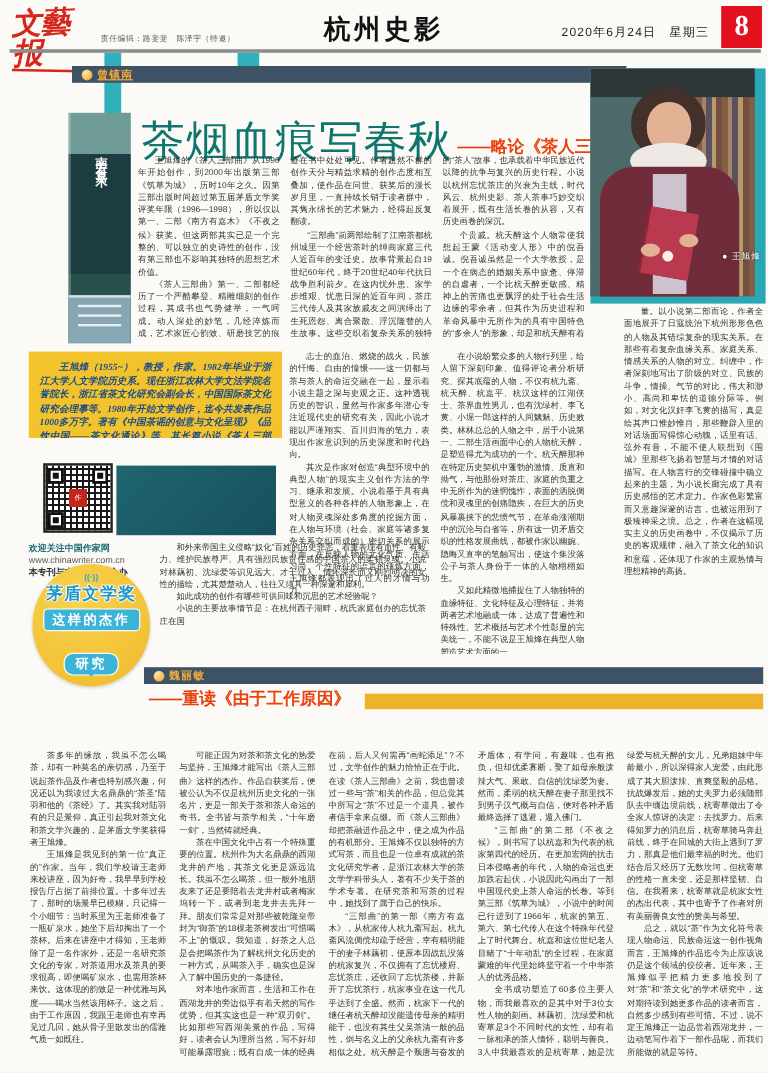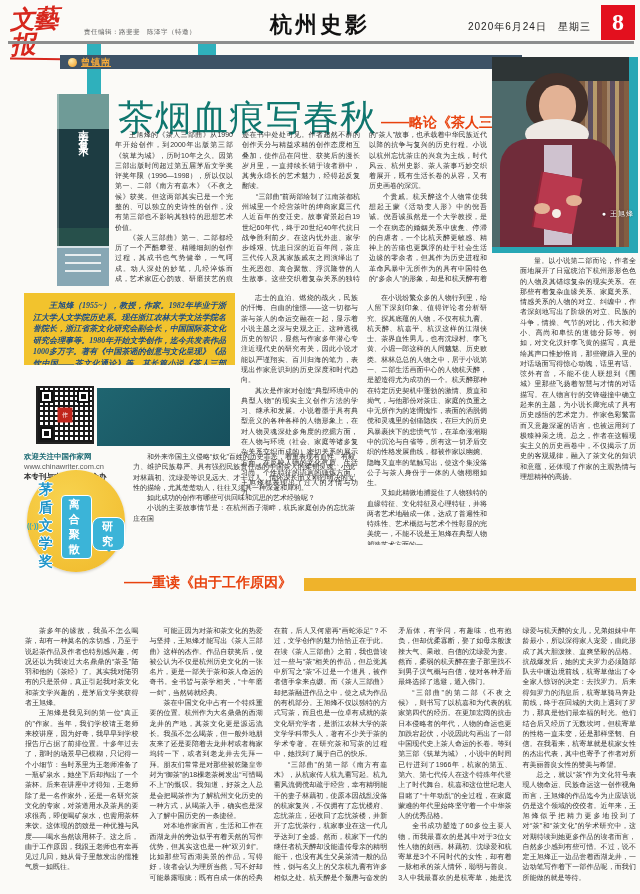--- a/index.html
+++ b/index.html
@@ -77,21 +77,21 @@
   .qr .center{position:absolute;left:50%;top:50%;transform:translate(-50%,-50%);width:15px;height:15px;background:#c1251c;
       color:#fff;font-size:6px;display:flex;align-items:center;justify-content:center;}
   .rail-caption{font-size:7.5px;line-height:1.35;}
   .rail-caption .l1{color:#1d6b74;font-weight:bold;}
   .rail-caption .l2{color:#5a5a5a;}
   .rail-caption .l3{color:#2b2b2b;font-weight:bold;}
   .teal-panel{background:linear-gradient(135deg,#1f6570,#17505d);}
 
   
   .badge{width:98px;height:102px;border-radius:50%;background:radial-gradient(circle at 40% 30%,#f8d34f,#f0b92a);
-         display:flex;align-items:center;justify-content:flex-start;padding-top:8px;
+         display:flex;flex-direction:column;align-items:center;justify-content:flex-start;padding-top:8px;
          box-shadow:0 1px 3px rgba(0,0,0,.2);}
   .badge .sig{color:#2fa7c9;font-size:7px;font-weight:bold;line-height:1;}
   .badge .t1{color:#2196c9;font-size:14px;font-weight:900;letter-spacing:1px;
              text-shadow:-1px 0 #fff,1px 0 #fff,0 -1px #fff,0 1px #fff;margin-top:1px;}
   .badge .t2{background:#3bb4d8;color:#fff;font-size:11px;font-weight:bold;letter-spacing:2px;
              border-radius:4px;padding:1px 7px;margin-top:3px;border:1px solid #fff;}
   .badge .t3{background:#3bb4d8;color:#fff;font-size:11px;font-weight:bold;letter-spacing:2px;
              border-radius:8px;padding:1px 9px;margin-top:18px;position:relative;border:1px solid #fff;}
   .badge .t3:after{content:"";position:absolute;left:50%;bottom:-7px;transform:translateX(-50%);
              border:5px solid transparent;border-top-color:#3bb4d8;}
@@ -189,24 +189,28 @@
   </div>
   <div class="abs rail-caption" style="left:24px;top:452px;width:110px;">
     <div class="l1">欢迎关注中国作家网</div>
     <div class="l2">www.chinawriter.com.cn</div>
     <div class="l3">本专刊与中国作家网合办</div>
   </div>
 
   <div class="abs badge" style="left:27px;top:470px;">
     <div class="sig">((·))</div>
     <div class="t1">茅盾文学奖</div>
-    <div class="t2">离合聚散</div>
+    <div class="t2">这样的杰作</div>
     <div class="t3">研究</div>
   </div>
 
+  <div class="abs navybar" style="left:120px;top:556px;width:516px;height:14px;">
+    <span class="tag-dot"></span>
+    <span class="tag-name">魏丽敏</span>
+  </div>
 
   <div class="abs headline-row" style="left:120px;top:574px;width:516px;">
     <span class="subtitle">——重读《由于工作原因》</span>
     <span class="goldbar"></span>
   </div>
 
   <div class="abs bodytext cols5" style="left:25px;top:626px;width:611px;height:262px;">
       <p>茶多年的缘故，我虽不怎么喝茶，却有一种莫名的亲切感，乃至于说起茶作品及作者也特别感兴趣，何况还以为我读过大名鼎鼎的“茶圣”陆羽和他的《茶经》了。其实我对陆羽有的只是景仰，真正引起我对茶文化和茶文学兴趣的，是茅盾文学奖获得者王旭烽。</p>
       <p>王旭烽是我见到的第一位“真正的”作家。当年，我们学校请王老师来校讲座，因为好奇，我早早到学校报告厅占据了前排位置。十多年过去了，那时的场景早已模糊，只记得一个小细节：当时系里为王老师准备了一瓶矿泉水，她坐下后却掏出了一个茶杯。后来在讲座中才得知，王老师除了是一名作家外，还是一名研究茶文化的专家，对茶道用水及茶具的要求很高，即便喝矿泉水，也需用茶杯来饮。这体现的韵致是一种优雅与风度——喝水当然该用杯子。这之后，由于工作原因，我跟王老师也有幸再见过几回，她从骨子里散发出的儒雅气质一如既往。</p>
       <p>可能正因为对茶和茶文化的热爱与坚持，王旭烽才能写出《茶人三部曲》这样的杰作。作品自获奖后，便被公认为不仅是杭州历史文化的一张名片，更是一部关于茶和茶人命运的奇书。全书皆与茶学相关，“十年磨一剑”，当然铸就经典。</p>

